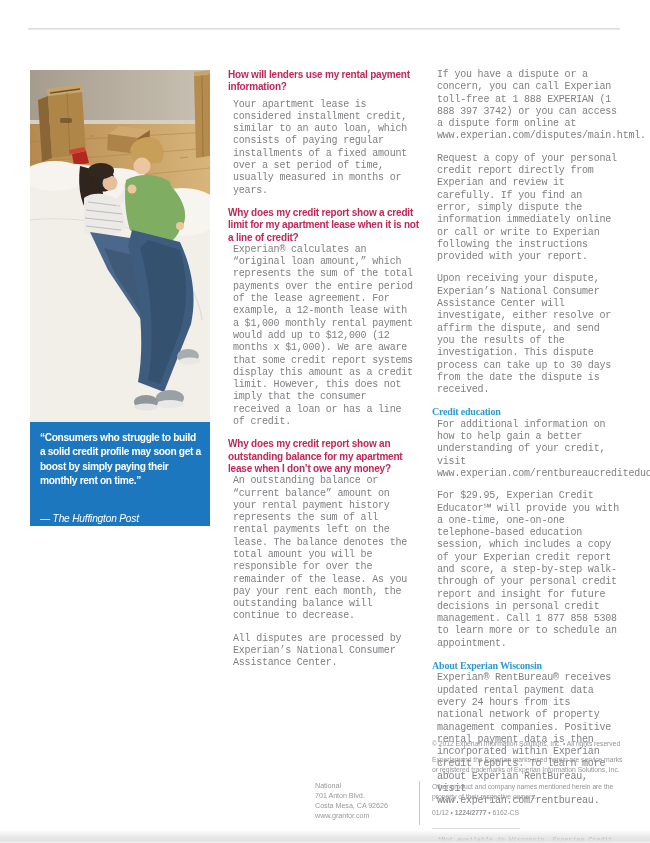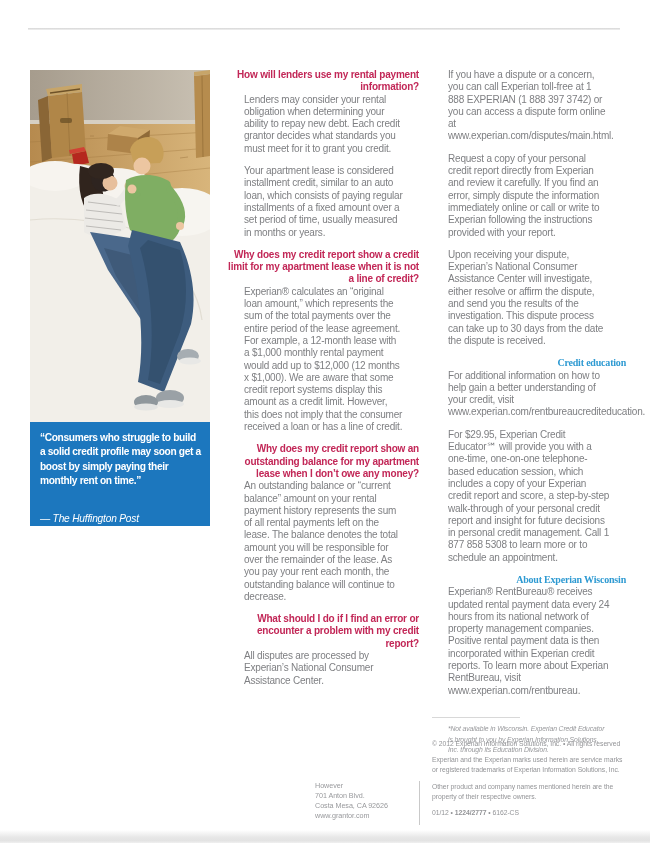--- a/index.html
+++ b/index.html
@@ -29,22 +29,22 @@
   .quote-attr {
     margin:23px 0 0; color:#ffffff; font-style:italic;
     font-size:10.2px; line-height:14px; letter-spacing:-0.2px;
   }
   .col {
     position:absolute; top:69px; color:#7E7F82;
     font-size:10px; line-height:12.3px; letter-spacing:-0.2px;
   }
   .col-middle { left:228px; width:191px; }
   .col-right  { left:432px; width:194px; }
-  .col p { margin:0 16px 10px; }
-  .col h3 { margin:0; font-size:10px; line-height:12.3px; letter-spacing:-0.2px;text-align:right; }
+  .col p { margin:0 5px 10px;font-family:Liberation Mono, monospace; }
+  .col h3 { margin:0; font-size:10px; line-height:12.3px; letter-spacing:-0.2px; }
   .qhead { color:#C22757; }
   .bluehead { color:#2E9AD2;font-family:Liberation Serif, serif; }
   .mt16 { margin-top:16px; }
   .qa { margin-bottom:5px; }
   .footnote-rule { width:88px; height:1px; background:#d8d8d8; margin:20px 0 6px; }
   .footnote {
     margin:0; font-size:6.8px; line-height:10.6px; font-style:italic;
     color:#96979A; letter-spacing:-0.1px;
   }
   .address {
@@ -160,54 +160,52 @@
   </figure>
 
   <aside class="quote-box">
     <p class="quote-text">“Consumers who struggle to build a solid credit profile may soon get a boost by simply paying their monthly rent on time.”</p>
     <p class="quote-attr">— The Huffington Post</p>
   </aside>
 
   <section class="col col-middle">
     <div class="qa">
       <h3 class="qhead">How will lenders use my rental payment information?</h3>
-      <p>Lenders may consider your rental obligation when determining your ability to repay new debt. Each credit grantor decides what standards you must meet for it to grant you credit.</p>
     </div>
     <div class="qa">
       <p>Your apartment lease is considered installment credit, similar to an auto loan, which consists of paying regular installments of a fixed amount over a set period of time, usually measured in months or years.</p>
     </div>
     <div class="qa">
       <h3 class="qhead">Why does my credit report show a credit limit for my apartment lease when it is not a line of credit?</h3>
       <p>Experian® calculates an “original loan amount,” which represents the sum of the total payments over the entire period of the lease agreement. For example, a 12-month lease with a $1,000 monthly rental payment would add up to $12,000 (12 months x $1,000). We are aware that some credit report systems display this amount as a credit limit. However, this does not imply that the consumer received a loan or has a line of credit.</p>
     </div>
     <div class="qa">
       <h3 class="qhead">Why does my credit report show an outstanding balance for my apartment lease when I don’t owe any money?</h3>
       <p>An outstanding balance or “current balance” amount on your rental payment history represents the sum of all rental payments left on the lease. The balance denotes the total amount you will be responsible for over the remainder of the lease. As you pay your rent each month, the outstanding balance will continue to decrease.</p>
     </div>
     <div class="qa">
-      <h3 class="qhead">What should I do if I find an error or encounter a problem with my credit report?</h3>
       <p>All disputes are processed by Experian’s National Consumer Assistance Center.</p>
     </div>
   </section>
 
   <section class="col col-right">
     <p>If you have a dispute or a concern, you can call Experian toll-free at 1 888 EXPERIAN (1 888 397 3742) or you can access a dispute form online at www.experian.com/disputes/main.html.</p>
     <p>Request a copy of your personal credit report directly from Experian and review it carefully. If you find an error, simply dispute the information immediately online or call or write to Experian following the instructions provided with your report.</p>
     <p>Upon receiving your dispute, Experian’s National Consumer Assistance Center will investigate, either resolve or affirm the dispute, and send you the results of the investigation. This dispute process can take up to 30 days from the date the dispute is received.</p>
     <h3 class="bluehead">Credit education</h3>
     <p>For additional information on how to help gain a better understanding of your credit, visit www.experian.com/rentbureaucrediteducation.</p>
     <p>For $29.95, Experian Credit Educator℠ will provide you with a one-time, one-on-one telephone-based education session, which includes a copy of your Experian credit report and score, a step-by-step walk-through of your personal credit report and insight for future decisions in personal credit management. Call 1 877 858 5308 to learn more or to schedule an appointment.</p>
     <h3 class="bluehead mt16">About Experian Wisconsin</h3>
     <p>Experian® RentBureau® receives updated rental payment data every 24 hours from its national network of property management companies. Positive rental payment data is then incorporated within Experian credit reports. To learn more about Experian RentBureau, visit www.experian.com/rentbureau.</p>
     <div class="footnote-rule"></div>
     <p class="footnote">*Not available in Wisconsin. Experian Credit Educator is brought to you by Experian Information Solutions, Inc. through its Education Division.</p>
   </section>
 
   <div class="address">
-    <p>However</p>
+    <p>National</p>
     <p>701 Anton Blvd.</p>
     <p>Costa Mesa, CA 92626</p>
     <p>www.grantor.com</p>
   </div>
   <div class="addr-divider"></div>
 
   <div class="legal">
     <p>© 2012 Experian Information Solutions, Inc. • All rights reserved</p>
     <p>Experian and the Experian marks used herein are service marks or registered trademarks of Experian Information Solutions, Inc.</p>
     <p>Other product and company names mentioned herein are the property of their respective owners.</p>

